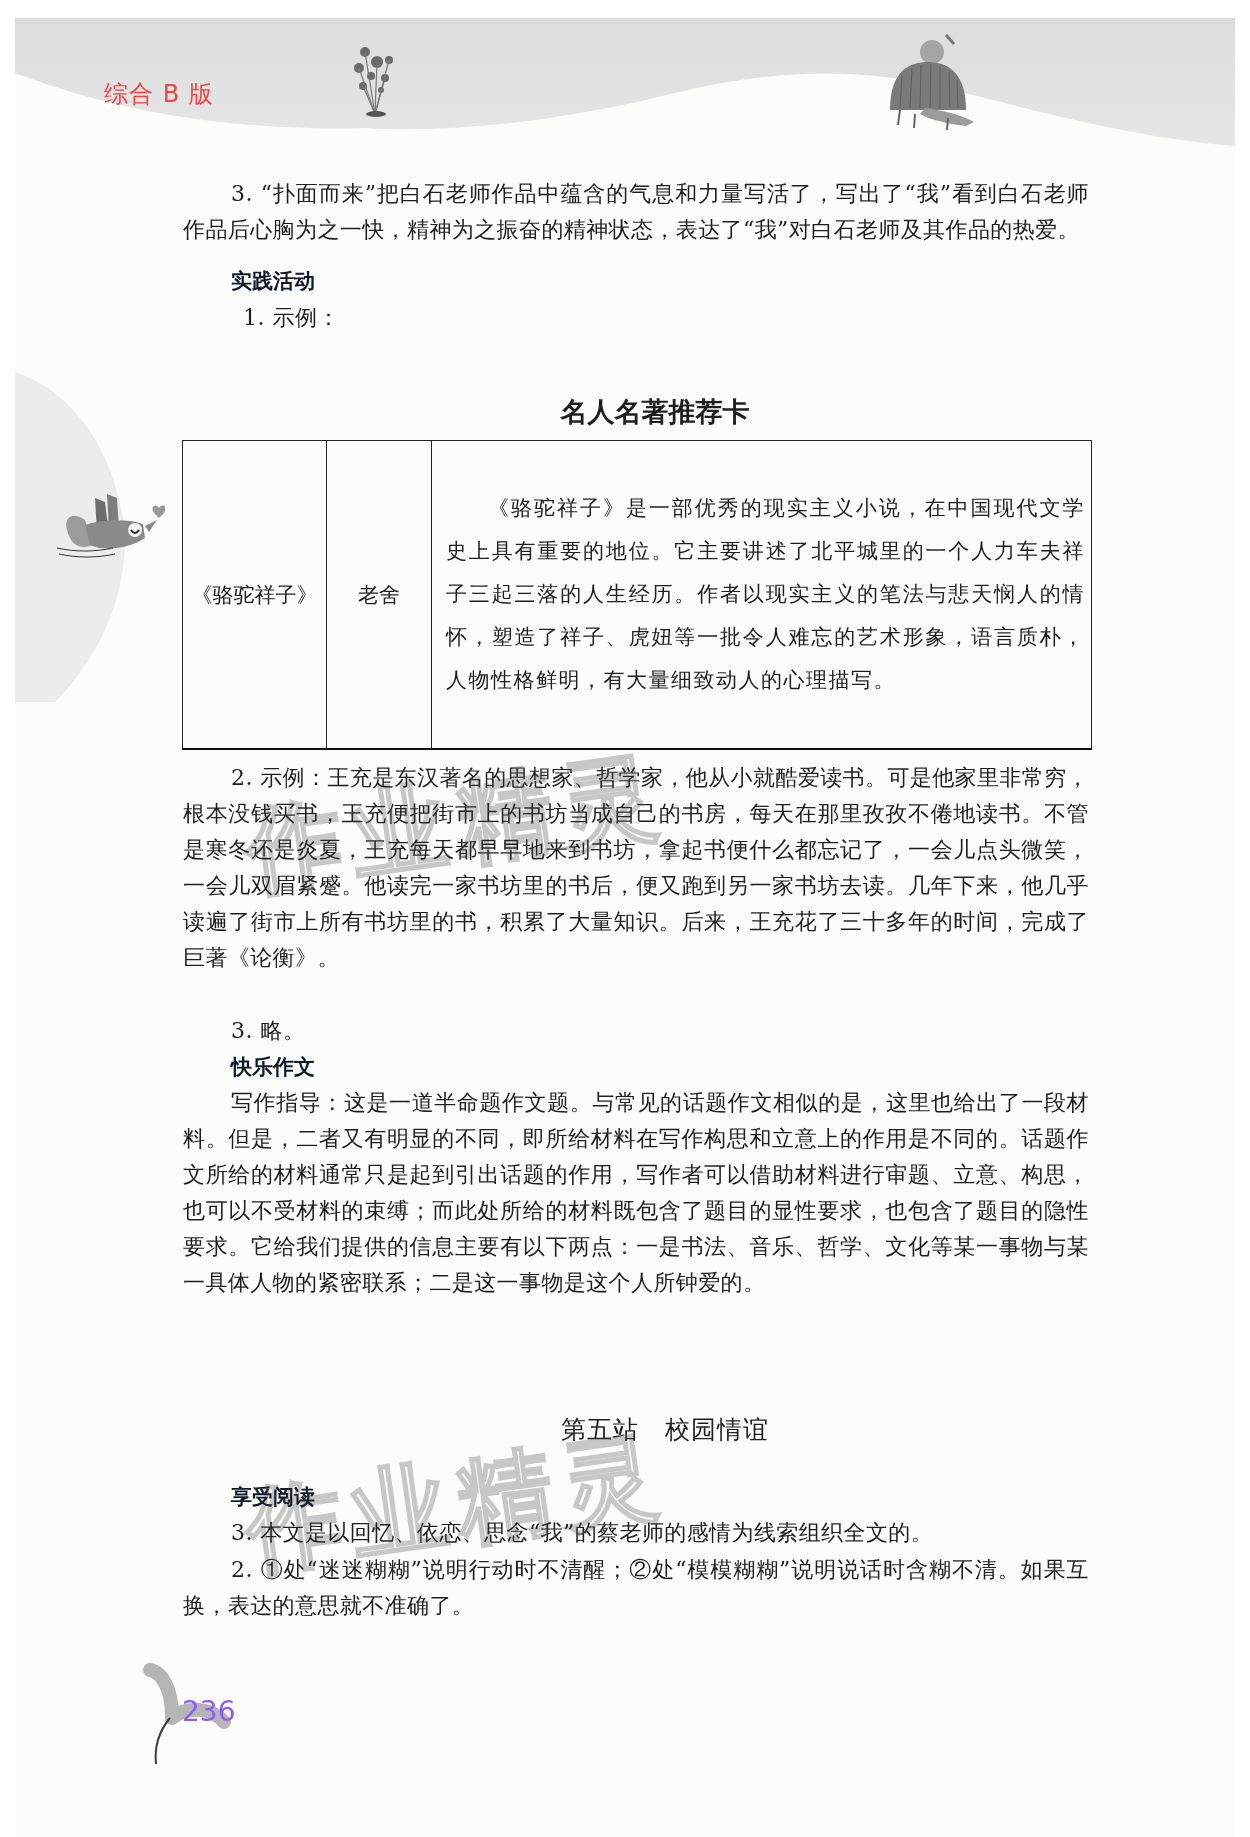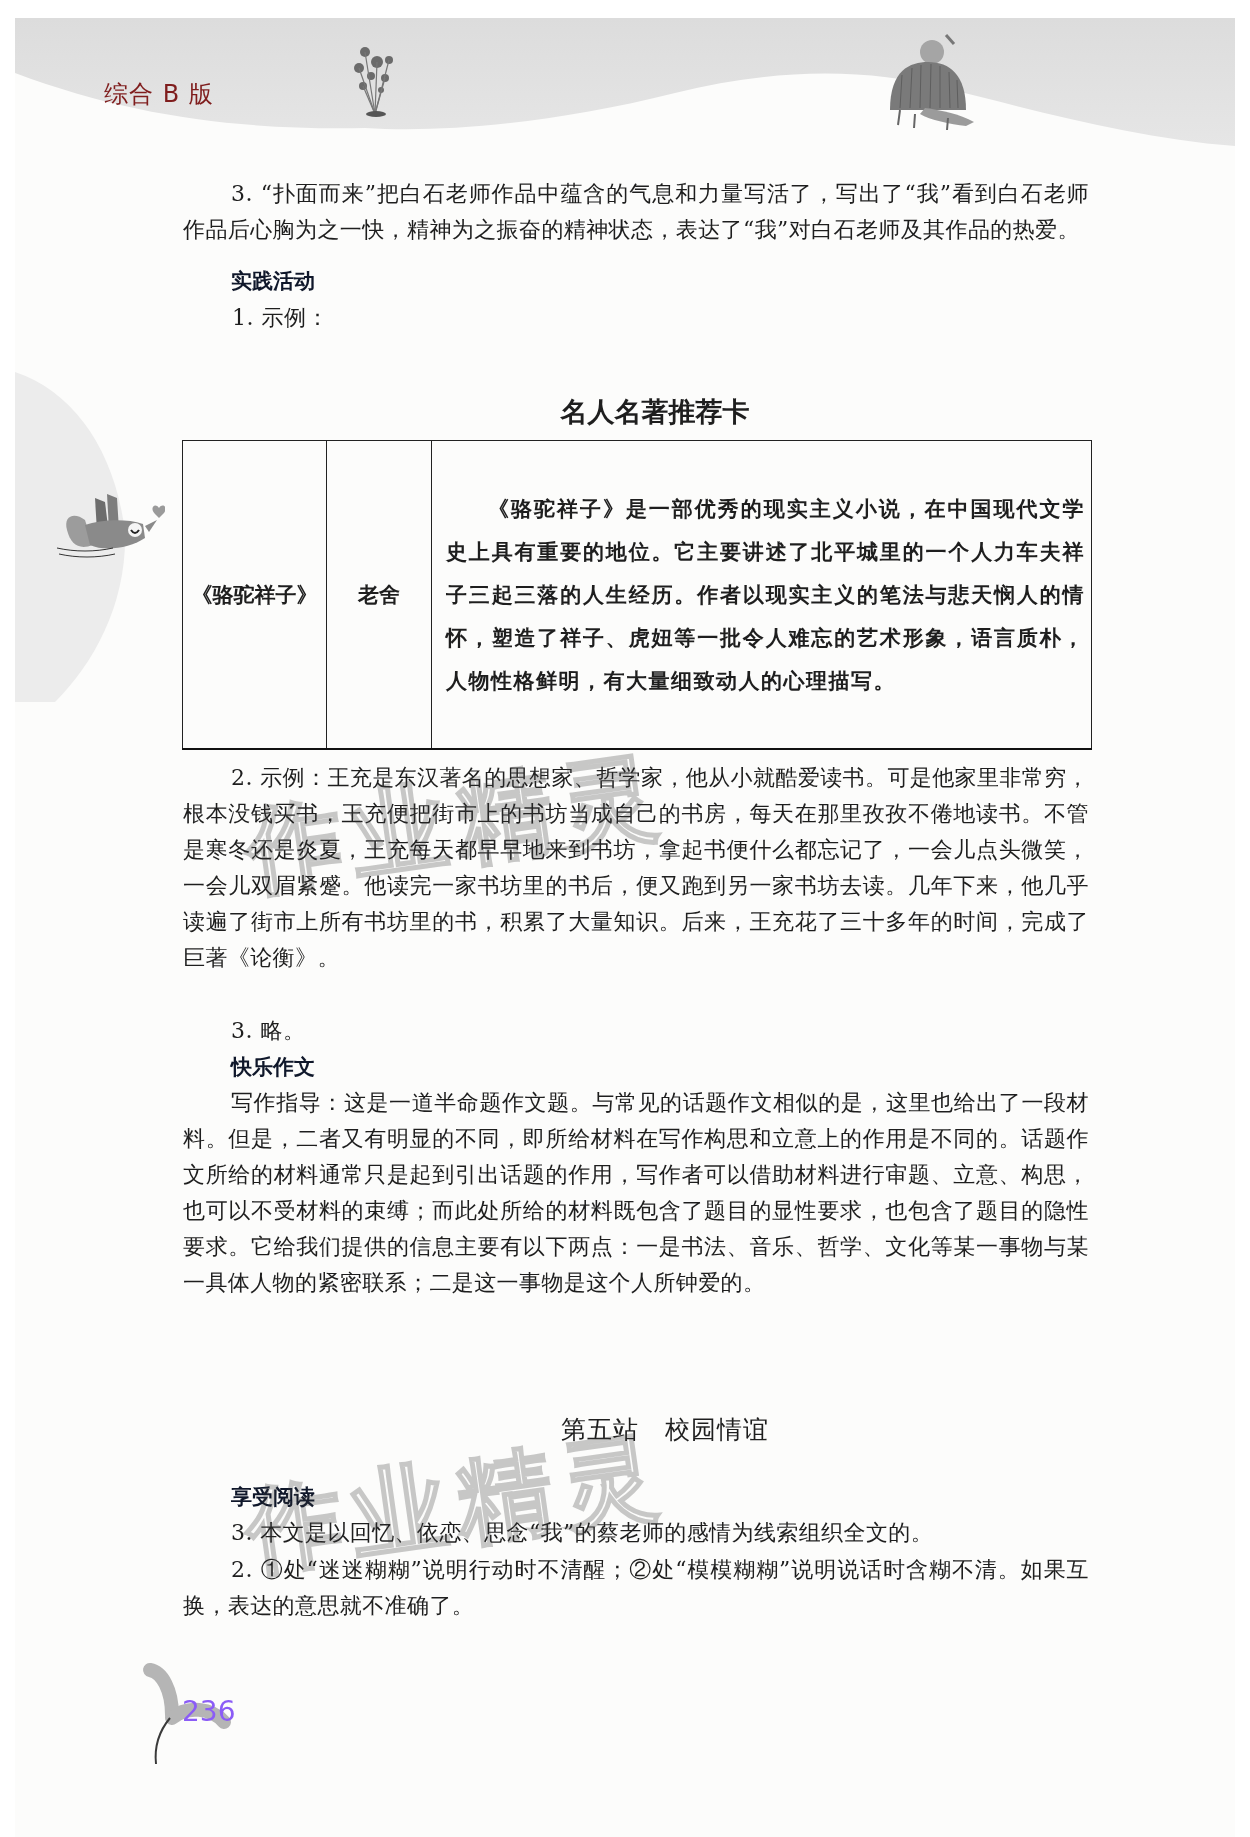--- a/index.html
+++ b/index.html
@@ -12,21 +12,21 @@
   .page {
     position: absolute; left: 15px; top: 18px; width: 1220px; height: 1819px;
     background: #fcfcfb;
   }
   
   .header-band { position: absolute; left: 15px; top: 18px; width: 1220px; height: 150px; }
   .header-band svg { display: block; }
   .edition-label {
     position: absolute; left: 104px; top: 78px;
     font-family: "DejaVu Sans", "Liberation Sans", sans-serif;
-    font-size: 24px; color: #7f1d1d; letter-spacing: 1px;
+    font-size: 24px; color: #ef4444; letter-spacing: 1px;
   }
   .deco { position: absolute; }
   
   .left-arc { position: absolute; left: 15px; top: 372px; width: 120px; height: 330px; }
 
   .text-line {
     position: absolute; left: 183px; width: 910px;
     font-size: 22px; line-height: 36px; white-space: nowrap;
     letter-spacing: 0.5px;
   }
@@ -44,21 +44,21 @@
   }
   .card-title {
     position: absolute; left: 0; width: 1250px; top: 394px; text-align: center;
     font-family: "DejaVu Sans", "Liberation Sans", sans-serif;
     font-weight: bold; font-size: 27px; padding-left: 60px; box-sizing: border-box;
   }
   table.card {
     position: absolute; left: 182px; top: 440px; width: 910px; height: 310px;
     border-collapse: collapse; font-size: 21px;
   }
-  table.card th, table.card td { border: 1.5px solid #222; vertical-align: middle; font-weight: bold; }
+  table.card th, table.card td { border: 1.5px solid #222; vertical-align: middle; }
   table.card tr:first-child th { border-top: 2.5px solid #111; }
   table.card tr:last-child td { border-bottom: 2.5px solid #111; }
   table.card th { height: 52px; font-weight: normal; text-align: center; letter-spacing: 16px; }
   table.card th.wide { letter-spacing: 1px; }
   table.card td.c { text-align: center; }
   table.card td.rec {
     padding: 6px 6px 6px 14px; line-height: 43px; text-align: justify;
     text-indent: 42px; letter-spacing: 1.5px;
   }
   .section-title {
@@ -147,21 +147,21 @@
   <path d="M86 40 Q90 46 94 40" stroke="#222" stroke-width="2" fill="none"></path>
   <path d="M100 36 L112 30 L104 42 Z" fill="#8a8a8a"></path>
   <path d="M114 18 C110 12 104 18 110 24 L114 28 L118 24 C124 18 118 12 114 18 Z" fill="#9a9a9a"></path>
   <path d="M12 58 C30 62 50 62 68 58" stroke="#333" stroke-width="1" fill="none"></path>
   <path d="M14 64 C32 68 52 68 70 64" stroke="#333" stroke-width="1" fill="none"></path>
 </svg>
 
 <div class="para" style="top:176px">3. “扑面而来”把白石老师作品中蕴含的气息和力量写活了，写出了“我”看到白石老师作品后心胸为之一快，精神为之振奋的精神状态，表达了“我”对白石老师及其作品的热爱。</div>
 
 <div class="heading" style="top:264px">实践活动</div>
-<div class="text-line" style="top:300px;left:232px">1. 示例：</div>
+<div class="text-line" style="top:300px;left:243px">1. 示例：</div>
 
 <div class="card-title">名人名著推荐卡</div>
 
 <table class="card">
   <colgroup>
     <col style="width:144px">
       <col style="width:105px">
       <col>
   </colgroup>
   <tbody>

